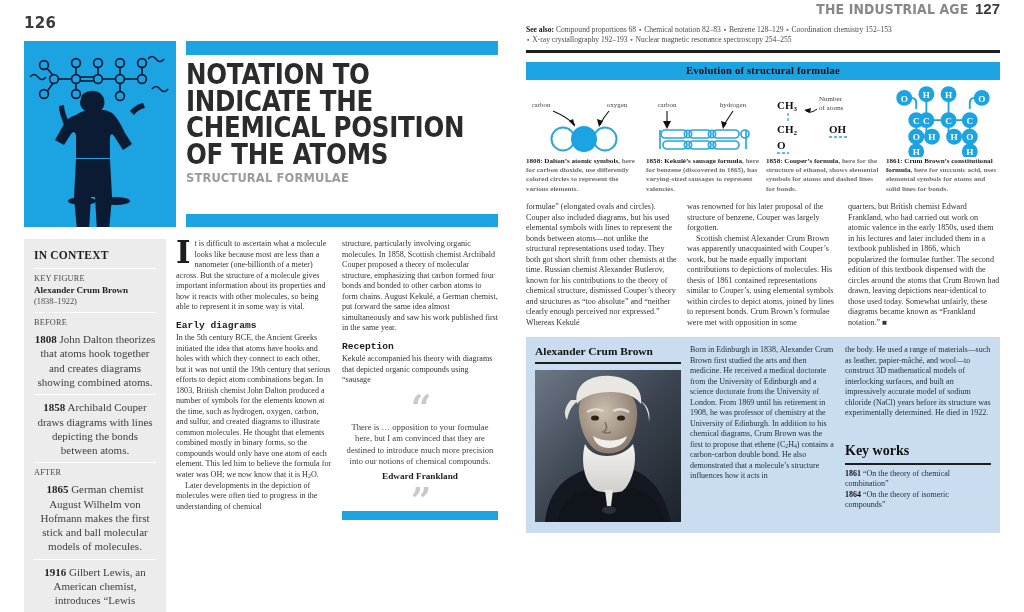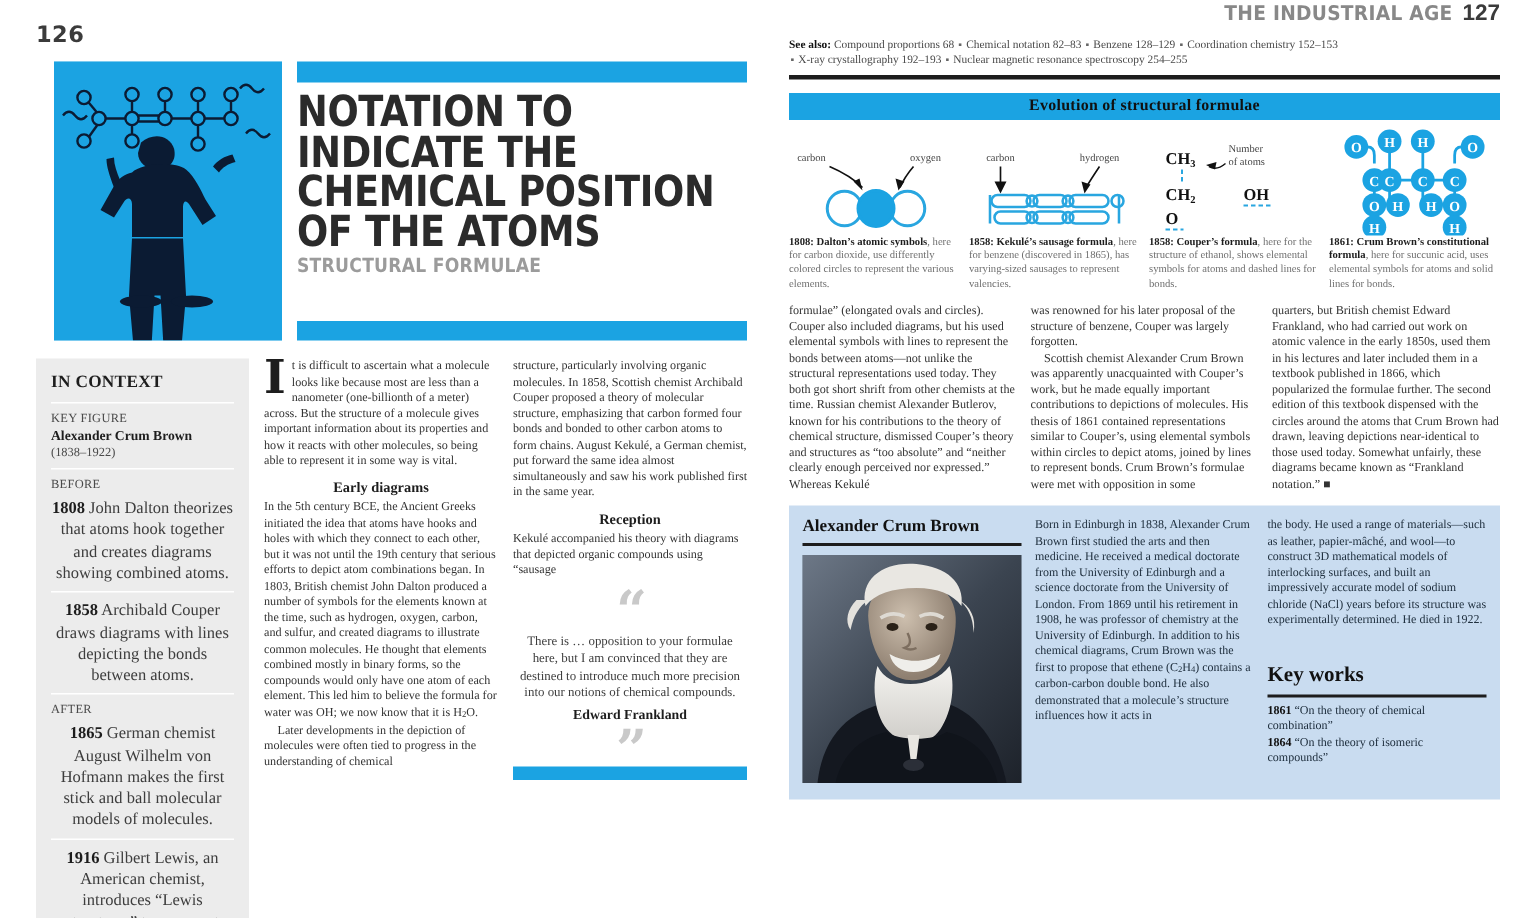--- a/index.html
+++ b/index.html
@@ -30,21 +30,21 @@
     font-weight: bold; font-size: 13.5px; color: #888888;
     letter-spacing: .2px; text-transform: uppercase;
     transform: scaleX(.92); transform-origin: right bottom;
   }
   .runhead-folio {
     font-family: Liberation Sans, sans-serif;
     font-weight: bold; font-size: 15px; color: #3b3b3b;
   }
 
   
-  .hero { display: flex; gap: 10px; height: 186px; margin-left: 12px; }
+  .hero { display: flex; gap: 10px; height: 186px; }
   .hero-art {
     width: 152px; height: 186px; background: #1ba3e2;
     position: relative; overflow: hidden; flex: 0 0 152px;
   }
   .hero-title-wrap { flex: 1; display: flex; flex-direction: column; }
   .rule-blue { background: #1ba3e2; width: 100%; }
   .rule-top { height: 14px; }
   .rule-bot { height: 13px; margin-top: auto; }
   .hero-title {
     font-family: "DejaVu Sans", sans-serif;
@@ -92,21 +92,21 @@
     float: left;
     font-family: "DejaVu Serif", serif;
     font-weight: bold;
     font-size: 31px;
     line-height: 0.78;
     padding: 1px 4px 0 0;
     color: #1d1d1d;
   }
   .subhead {
     font-weight: bold; font-size: 9.6px; color: #1d1d1d;
-    margin: 7px 0 1px 0; font-family: Liberation Serif, serif; text-align: center;
+    margin: 7px 0 1px 0; font-family: Liberation Mono, monospace;
   }
   .body-p { margin-bottom: 0; text-indent: 0; }
   .body-p.indent { text-indent: 9px; }
 
   
   .quote-block { margin-top: 10px; text-align: center; }
   .qmark {
     font-family: "DejaVu Serif", serif;
     font-weight: bold; font-size: 36px; line-height: .62;
     color: #c9c9c9; letter-spacing: -2px;
@@ -135,21 +135,21 @@
     background: #1ba3e2; height: 18px; display: flex;
     align-items: center; justify-content: center;
   }
   .evo-bar-label {
     font-weight: bold; font-size: 10.6px; color: #111;
     letter-spacing: .2px;
   }
   .evo-grid { display: flex; gap: 6px; margin-top: 5px; }
   .evo-cell { flex: 1; display: flex; flex-direction: column; }
   .evo-fig { height: 72px; position: relative; }
-  .evo-cap { font-size: 7.1px; line-height: 1.32; color: #6f6f6f; }
+  .evo-cap { font-size: 7.1px; line-height: 1.32; color: #6f6f6f; font-weight: bold; }
   .evo-cap b { color: #1d1d1d; }
 
   
   .r-lower { display: flex; gap: 9px; margin-top: 8px; }
   .r-col { flex: 1; font-size: 8.1px; line-height: 1.30; color: #333; }
 
   
   .bio {
     margin-top: 9px; background: #c9dcf0; padding: 8px 9px 9px 9px;
     display: flex; gap: 9px; height: 196px;

